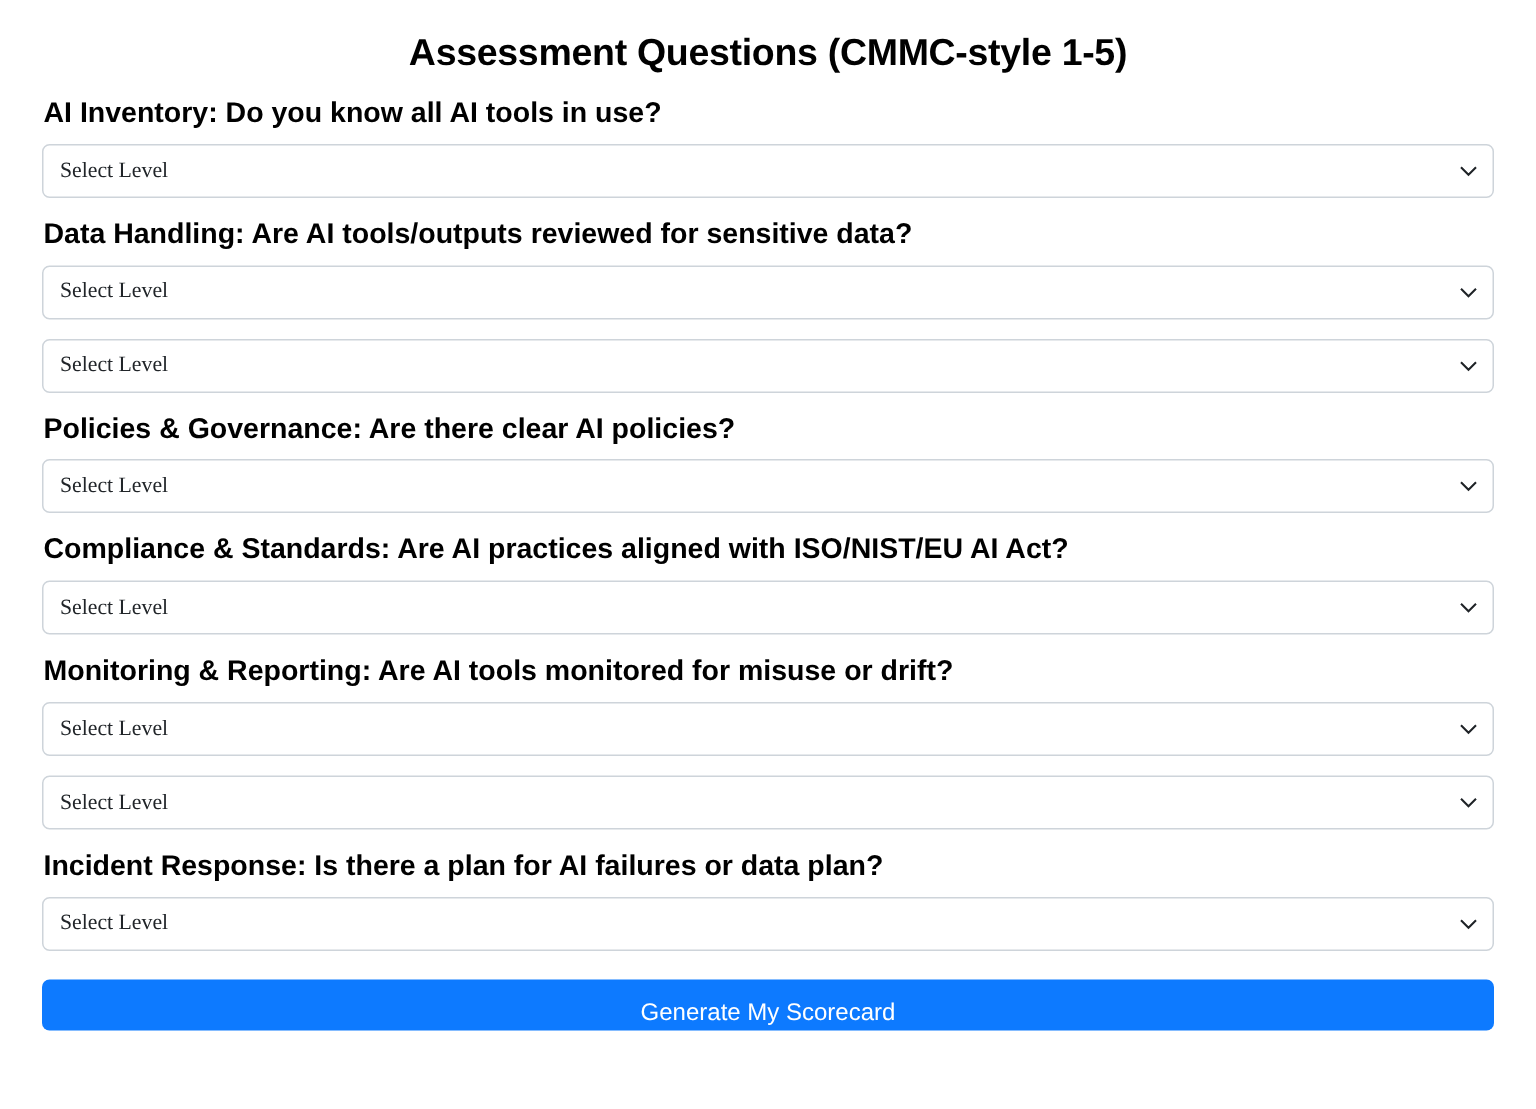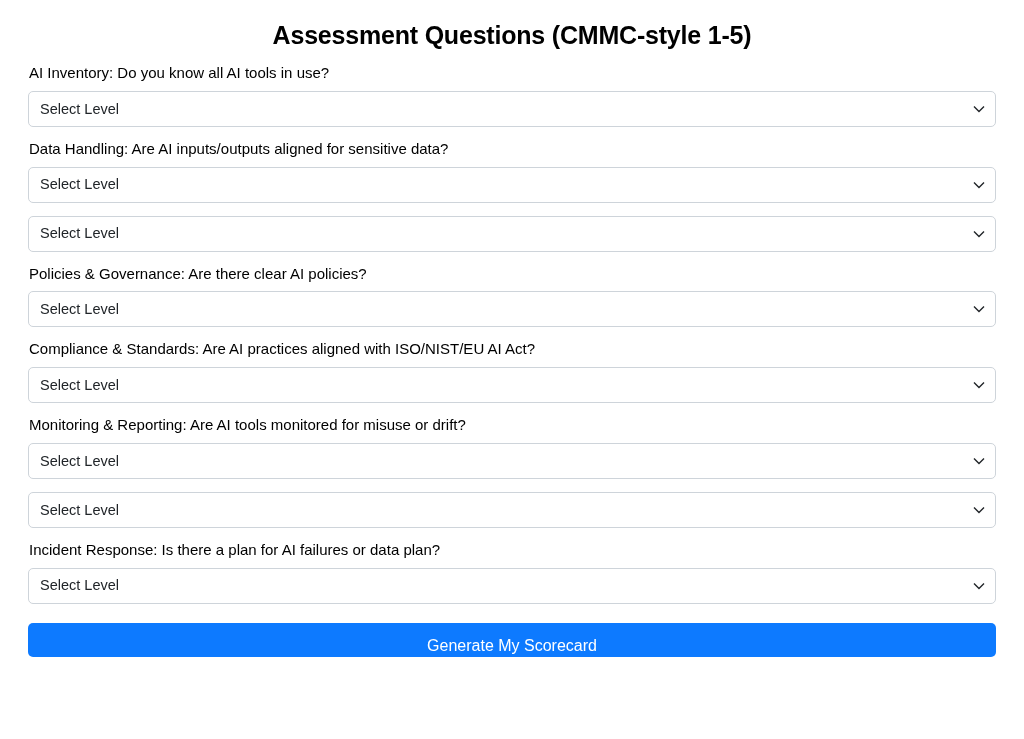--- a/index.html
+++ b/index.html
@@ -26,38 +26,38 @@
     font-weight: bold;
     line-height: 1.2;
     margin: 0;
     padding: 4px 0 14px 0;
     letter-spacing: -0.2px;
   }
   .question-block {
     margin-bottom: 13px;
   }
   .question-label {
-    font-size: 15px;
-    font-weight: normal;
+    font-size: 19px;
+    font-weight: bold;
     line-height: 1.25;
     margin: 0 0 8px 1px;
   }
   .select-wrap {
     position: relative;
     width: 100%;
   }
   select.level-select {
     -webkit-appearance: none;
     -moz-appearance: none;
     appearance: none;
     width: 100%;
     box-sizing: border-box;
     height: 36px;
     padding: 6px 30px 6px 11px;
-    font-family: Liberation Sans, sans-serif;
+    font-family: Liberation Serif, serif;
     font-size: 14.5px;
     color: #212529;
     background-color: #ffffff;
     border: 1px solid #ced4da;
     border-radius: 5px;
     line-height: 1.4;
     outline: none;
   }
   .select-arrow {
     position: absolute;
@@ -105,21 +105,21 @@
         <select class="level-select"><option value="Select Level">Select Level</option><option value="1">1</option><option value="2">2</option><option value="3">3</option><option value="4">4</option><option value="5">5</option></select>
         <span class="select-arrow">
           <svg width="12" height="8" viewBox="0 0 12 8">
               <path d="M1 1.5 L6 6.5 L11 1.5" fill="none" stroke="#212529" stroke-width="1.4"></path>
             </svg>
         </span>
       </div>
     </div>
 
     <div class="question-block">
-      <div class="question-label">Data Handling: Are AI inputs/outputs aligned for sensitive data?</div>
+      <div class="question-label">Data Handling: Are AI tools/outputs reviewed for sensitive data?</div>
       <div class="select-wrap">
         <select class="level-select"><option value="Select Level">Select Level</option><option value="1">1</option><option value="2">2</option><option value="3">3</option><option value="4">4</option><option value="5">5</option></select>
         <span class="select-arrow">
           <svg width="12" height="8" viewBox="0 0 12 8">
               <path d="M1 1.5 L6 6.5 L11 1.5" fill="none" stroke="#212529" stroke-width="1.4"></path>
             </svg>
         </span>
       </div>
     </div>
 

